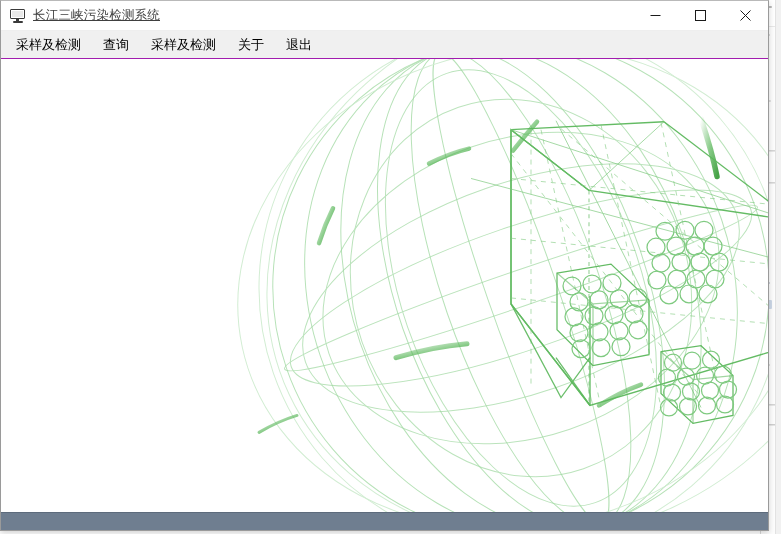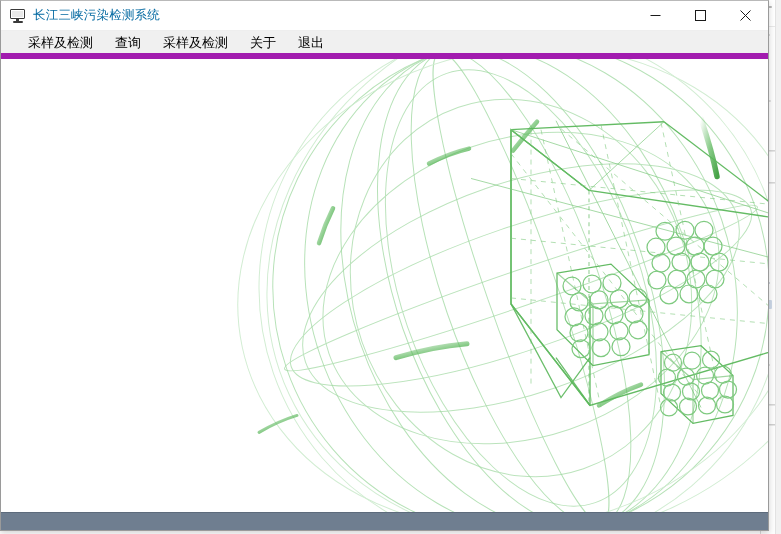--- a/index.html
+++ b/index.html
@@ -107,23 +107,24 @@
   }
   #app-icon .base {
     position: absolute;
     left: 2.5px; top: 13px;
     width: 10px; height: 2px;
     background: #3a3a3a;
     border-radius: 1px;
   }
   #title-text {
     font-size: 12.5px;
-    color: #0369a1;
+    color: #404040;
     letter-spacing: .2px;
     white-space: nowrap;
+    text-decoration: underline;
   }
   #window-controls {
     position: absolute;
     right: 0;
     top: 0;
     height: 29px;
     display: flex;
   }
   .win-btn {
     width: 45px;
@@ -134,24 +135,24 @@
     cursor: default;
     position: relative;
   }
   .win-btn svg { display: block; }
 
   
   #menu-bar {
     height: 28px;
     min-height: 28px;
     background: #f0f0f0;
-    border-bottom: 6px solid #a21caf;
+    border-bottom: 1px solid #a21caf;
     display: flex;
     align-items: center;
-    padding-left: 16px;
+    padding-left: 4px;
     box-sizing: border-box;
   }
   .menu-item {
     font-size: 13px;
     color: #000000;
     padding: 3px 11px;
     cursor: default;
     white-space: nowrap;
     line-height: 1;
   }

